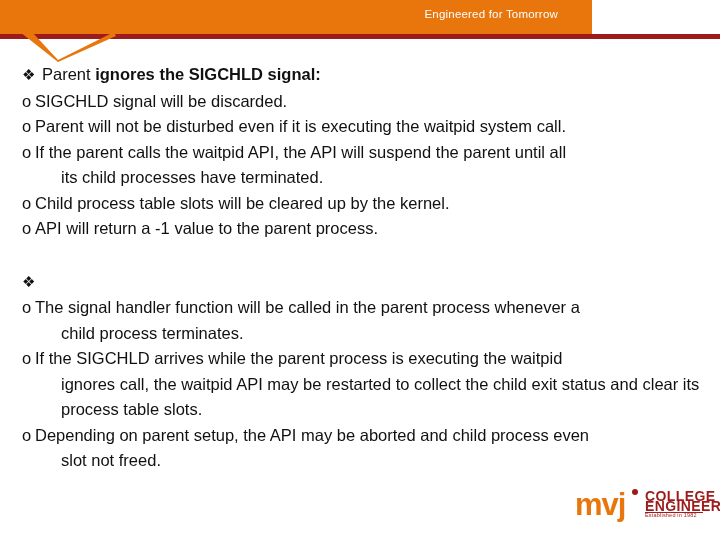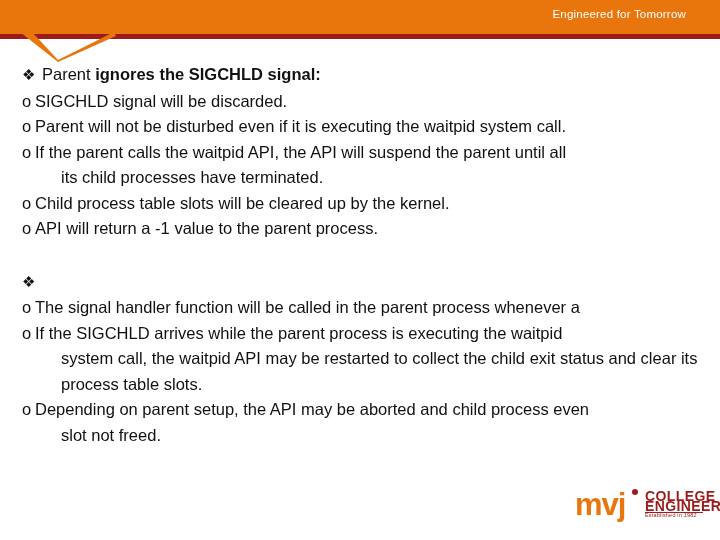--- a/index.html
+++ b/index.html
@@ -13,21 +13,21 @@
     font-family: "Liberation Sans", sans-serif;
     overflow: hidden;
     position: relative;
   }
 
   
   .header-band {
     position: absolute;
     left: 0;
     top: 0;
-    width: 720px;
+    width: 592px;
     height: 34px;
     background: #e8760c;
   }
   .header-band-left {
     position: absolute;
     left: 0;
     top: 0;
     width: 455px;
     height: 34px;
     background: #e8760c;
@@ -224,25 +224,25 @@
     </div>
   </div>
 
   <div class="block second">
     <div class="heading-line">
       <span class="bullet-diamond">❖</span>
     </div>
 
     <div class="sub-line">
       <span class="sub-marker">o</span>
-      <span class="sub-text"><span>The signal handler function will be called in the parent process whenever a</span></span>
-    </div>
-    <div class="sub-line">
-      <span class="sub-marker">o</span>
-      <span class="sub-text"><span>If the SIGCHLD arrives while the parent process is executing the waitpid</span><span class="cont">system call, the waitpid API may be restarted to collect the child exit status and clear its process table slots.</span></span>
+      <span class="sub-text"><span>The signal handler function will be called in the parent process whenever a</span><span class="cont">child process terminates.</span></span>
+    </div>
+    <div class="sub-line">
+      <span class="sub-marker">o</span>
+      <span class="sub-text"><span>If the SIGCHLD arrives while the parent process is executing the waitpid</span><span class="cont">ignores call, the waitpid API may be restarted to collect the child exit status and clear its process table slots.</span></span>
     </div>
     <div class="sub-line">
       <span class="sub-marker">o</span>
       <span class="sub-text"><span>Depending on parent setup, the API may be aborted and child process even</span><span class="cont">slot not freed.</span></span>
     </div>
   </div>
 
 </div>
 
 <div class="logo">

